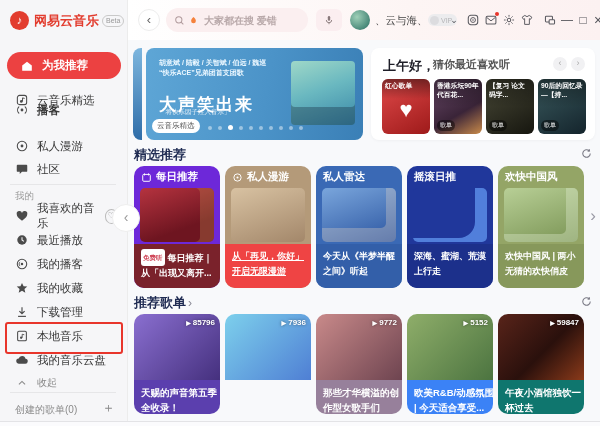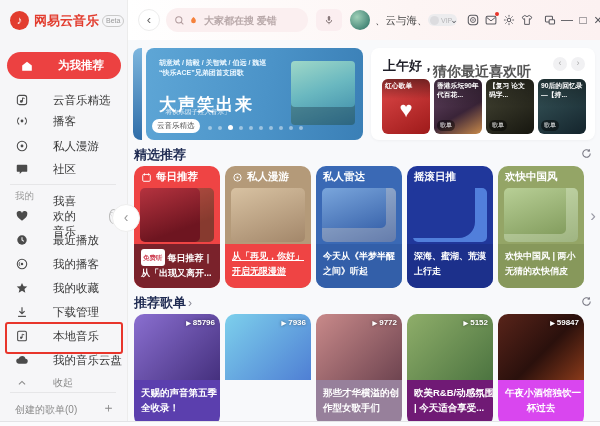--- a/index.html
+++ b/index.html
@@ -10,21 +10,21 @@
   
   #sidebar{position:absolute;left:0;top:0;width:128px;height:426px;
            background:#f6f6f8;border-right:1px solid #ececec;box-sizing:border-box;}
   .logo-row{position:absolute;left:10px;top:11px;display:flex;align-items:center;}
   .logo-circle{width:19px;height:19px;border-radius:50%;background:#e23c2e;color:#fff;
                font-size:11px;line-height:19px;text-align:center;}
   .brand-name{color:#e23c2e;font-weight:bold;font-size:13px;margin-left:5px;white-space:nowrap;}
   .beta-badge{font-size:7px;color:#999;border:1px solid #c9c9c9;border-radius:6px;
               padding:0 3px;margin-left:3px;height:10px;line-height:10px;}
   .side-item{position:absolute;left:0;width:128px;height:24px;display:flex;align-items:center;
-             padding-left:15px;box-sizing:border-box;font-size:11.5px;color:#383838;gap:24px;cursor:pointer;}
+             padding-left:15px;box-sizing:border-box;font-size:11.5px;color:#383838;gap:8px;cursor:pointer;}
   .side-item .ic{width:14px;height:14px;flex:0 0 14px;}
   .side-item.active{left:7px;width:114px;background:#ec4141;color:#fff;border-radius:14px;
                     height:27px;font-weight:bold;padding-left:13px;}
   .side-divider{position:absolute;left:10px;width:106px;border-top:1px solid #e6e6e8;}
   .side-label{position:absolute;left:15px;font-size:9.5px;color:#9a9a9a;}
   .small-row{font-size:10px;color:#8a8a8a;}
   .heart-mode{margin-left:auto;margin-right:10px;width:13px;height:13px;border:1px solid #bbb;
               border-radius:50%;color:#999;font-size:8px;line-height:12px;text-align:center;}
   .plus-btn{position:absolute;right:12px;color:#8a8a8a;font-size:13px;line-height:14px;}
   #annotation-box{position:absolute;left:5px;top:322px;width:114px;height:28px;
@@ -71,21 +71,21 @@
   .bn-badge{position:absolute;left:6px;bottom:7px;background:#fff;color:#555;font-size:7.5px;
             padding:2px 5px;border-radius:8px;}
   .bn-dots{position:absolute;left:62px;bottom:10px;display:flex;gap:6px;align-items:center;}
   .bn-dots i{width:4px;height:4px;border-radius:50%;background:rgba(255,255,255,.45);}
   .bn-dots i.on{width:5px;height:5px;background:#fff;}
 
   
   #greet{position:absolute;left:243px;top:8px;width:224px;height:92px;background:#fff;border-radius:8px;
          box-shadow:0 1px 3px rgba(0,0,0,.04);}
   .greet-title{position:absolute;left:12px;top:9px;font-size:13px;font-weight:bold;color:#1e1e28;}
-  .greet-sub{position:absolute;left:62px;top:15px;font-size:14px;font-weight:bold;color:#555;}
+  .greet-sub{position:absolute;left:62px;top:9px;font-size:11px;font-weight:bold;color:#555;}
   .greet-nav{position:absolute;top:9px;width:14px;height:14px;border-radius:50%;background:#f1f1f3;
              color:#aaa;font-size:9px;line-height:13px;text-align:center;}
   .gcard{position:absolute;top:31px;width:48px;height:55px;border-radius:6px;overflow:hidden;}
   .gcard .gtitle{position:absolute;left:0;top:0;right:0;padding:3px 3px 8px 3px;font-size:6.8px;line-height:8.5px;
                  font-weight:bold;color:#fff;background:linear-gradient(180deg,rgba(0,0,0,.45),rgba(0,0,0,0));
                  word-break:break-all;}
   .gbadge{position:absolute;left:3px;bottom:3px;background:rgba(0,0,0,.45);color:#fff;font-size:6px;
           padding:1px 3px;border-radius:6px;}
   .ga0{background:linear-gradient(150deg,#e04a4a,#9e1a1a);}
   .ga1{background:linear-gradient(150deg,#6a4a6a 0%,#3a2438 60%,#c88a4a 100%);}
@@ -99,49 +99,49 @@
   .refresh-btn{position:absolute;width:13px;height:13px;color:#7a7a85;}
 
   
   .fcard{position:absolute;top:126px;width:86px;height:122px;border-radius:10px;overflow:hidden;cursor:pointer;}
   .fhead{height:22px;display:flex;align-items:center;gap:4px;padding:0 7px;font-size:10.5px;font-weight:bold;color:#fff;}
   .fart{margin:0 6px;height:54px;border-radius:5px;}
   .fstrip{position:absolute;left:0;right:0;bottom:0;height:44px;padding:5px 7px;box-sizing:border-box;
           font-size:9px;font-weight:bold;color:#fff;line-height:15px;white-space:nowrap;}
   .free-badge{display:inline-block;background:#fff;color:#d0485a;font-size:6.5px;font-weight:bold;
               border-radius:3px;padding:1px 2px;margin-right:3px;vertical-align:1px;}
-  .fc0{background:#ef4444;} .fc0 .fart{background:linear-gradient(160deg,#b5333f,#6e1520 70%);
+  .fc0{background:#6d28d9;} .fc0 .fart{background:linear-gradient(160deg,#b5333f,#6e1520 70%);
         box-shadow:inset -14px 0 0 rgba(210,170,90,.25);} .fc0 .fstrip{background:#7a222b;}
   .fc1{background:#b49a79;} .fc1 .fart{background:linear-gradient(160deg,#d8c2a2,#a3876a);}
         .fc1 .fstrip{background:#ef4444;text-decoration:underline;}
   .fc2{background:#3a69b5;} .fc2 .fart{background:linear-gradient(160deg,#7aa6dc,#2a54a0);
         box-shadow:inset -10px -14px 0 rgba(240,220,200,.3);} .fc2 .fstrip{background:#335fa9;}
   .fc3{background:#20379b;} .fc3 .fart{background:#20379b;
         box-shadow:inset -30px -22px 0 -18px rgba(90,140,230,.85);} .fc3 .fstrip{background:#1c308b;}
   .fc4{background:#94a566;} .fc4 .fart{background:linear-gradient(160deg,#b8cf96,#7a9454);
         box-shadow:inset -12px -8px 0 rgba(230,240,215,.35);} .fc4 .fstrip{background:#87985b;}
 
   .row-arrow-left{position:absolute;left:-16px;top:164px;width:26px;height:26px;border-radius:50%;
                   background:#fff;border:1px solid #eee;color:#999;font-size:14px;line-height:24px;
                   text-align:center;z-index:8;}
   .row-arrow-right{position:absolute;right:4px;top:166px;color:#9a9aa5;font-size:17px;}
 
   
-  .pcard{position:absolute;top:274px;width:86px;height:112px;border-radius:10px;overflow:hidden;cursor:pointer;}
+  .pcard{position:absolute;top:274px;width:86px;height:100px;border-radius:10px;overflow:hidden;cursor:pointer;}
   .part{height:66px;position:relative;}
   .plays{position:absolute;top:4px;right:5px;display:flex;align-items:center;gap:2px;color:#fff;
          font-size:8px;font-weight:bold;text-shadow:0 0 3px rgba(0,0,0,.5);}
   .plays .tri{font-size:6px;}
   .pstrip{height:46px;padding:5px 7px;box-sizing:border-box;font-size:9.5px;font-weight:bold;
           color:#fff;line-height:15px;white-space:nowrap;}
   .pa0{background:linear-gradient(135deg,#8a6fd0,#45307e);} .ps0{background:#5b3fae;}
   .pa1{background:linear-gradient(135deg,#7dd0ec,#4f7fd4);} .ps1{background:#8499da;}
   .pa2{background:linear-gradient(135deg,#c98a8a,#6e4450);} .ps2{background:#97809b;}
-  .pa3{background:linear-gradient(135deg,#8fae6a,#4c7440);} .ps3{background:#701a75;}
-  .pa4{background:linear-gradient(135deg,#59241a,#2a100c 55%,#8a3a1a);} .ps4{background:#d946ef;text-align:center;}
+  .pa3{background:linear-gradient(135deg,#8fae6a,#4c7440);} .ps3{background:#3b82f6;}
+  .pa4{background:linear-gradient(135deg,#59241a,#2a100c 55%,#8a3a1a);} .ps4{background:#0f766e;}
 
   #bottombar{position:absolute;left:0;bottom:0;width:600px;height:4px;background:#fbfbfd;
              border-top:1px solid #e3e3e6;z-index:20;}
 </style>
 </head>
 <body>
 
 <div id="sidebar">
   <div class="logo-row">
     <div class="logo-circle">♪</div>
@@ -160,21 +160,21 @@
   <div class="side-item" style="top:88px;">
     <span class="ic">
         <svg viewBox="0 0 16 16">
           <rect x="2.7" y="2.7" width="10.6" height="10.6" rx="2.5" fill="none" stroke="#4b4b4b" stroke-width="1.2"></rect>
           <circle cx="7.2" cy="9.6" r="1.5" fill="#4b4b4b"></circle>
           <path d="M8.6 9.6V5.6l2.4.6" fill="none" stroke="#4b4b4b" stroke-width="1.1"></path>
         </svg>
       </span>
     <span>云音乐精选</span>
   </div>
-  <div class="side-item" style="top:109px;">
+  <div class="side-item" style="top:98px;font-weight:bold;">
     <span class="ic">
         <svg viewBox="0 0 16 16">
           <circle cx="8" cy="8" r="1.6" fill="#4b4b4b"></circle>
           <path d="M4.4 11.6a5.2 5.2 0 0 1 0-7.2M11.6 4.4a5.2 5.2 0 0 1 0 7.2" fill="none" stroke="#4b4b4b" stroke-width="1.2" stroke-linecap="round"></path>
         </svg>
       </span>
     <span>播客</span>
   </div>
   <div class="side-item" style="top:134px;">
     <span class="ic">

